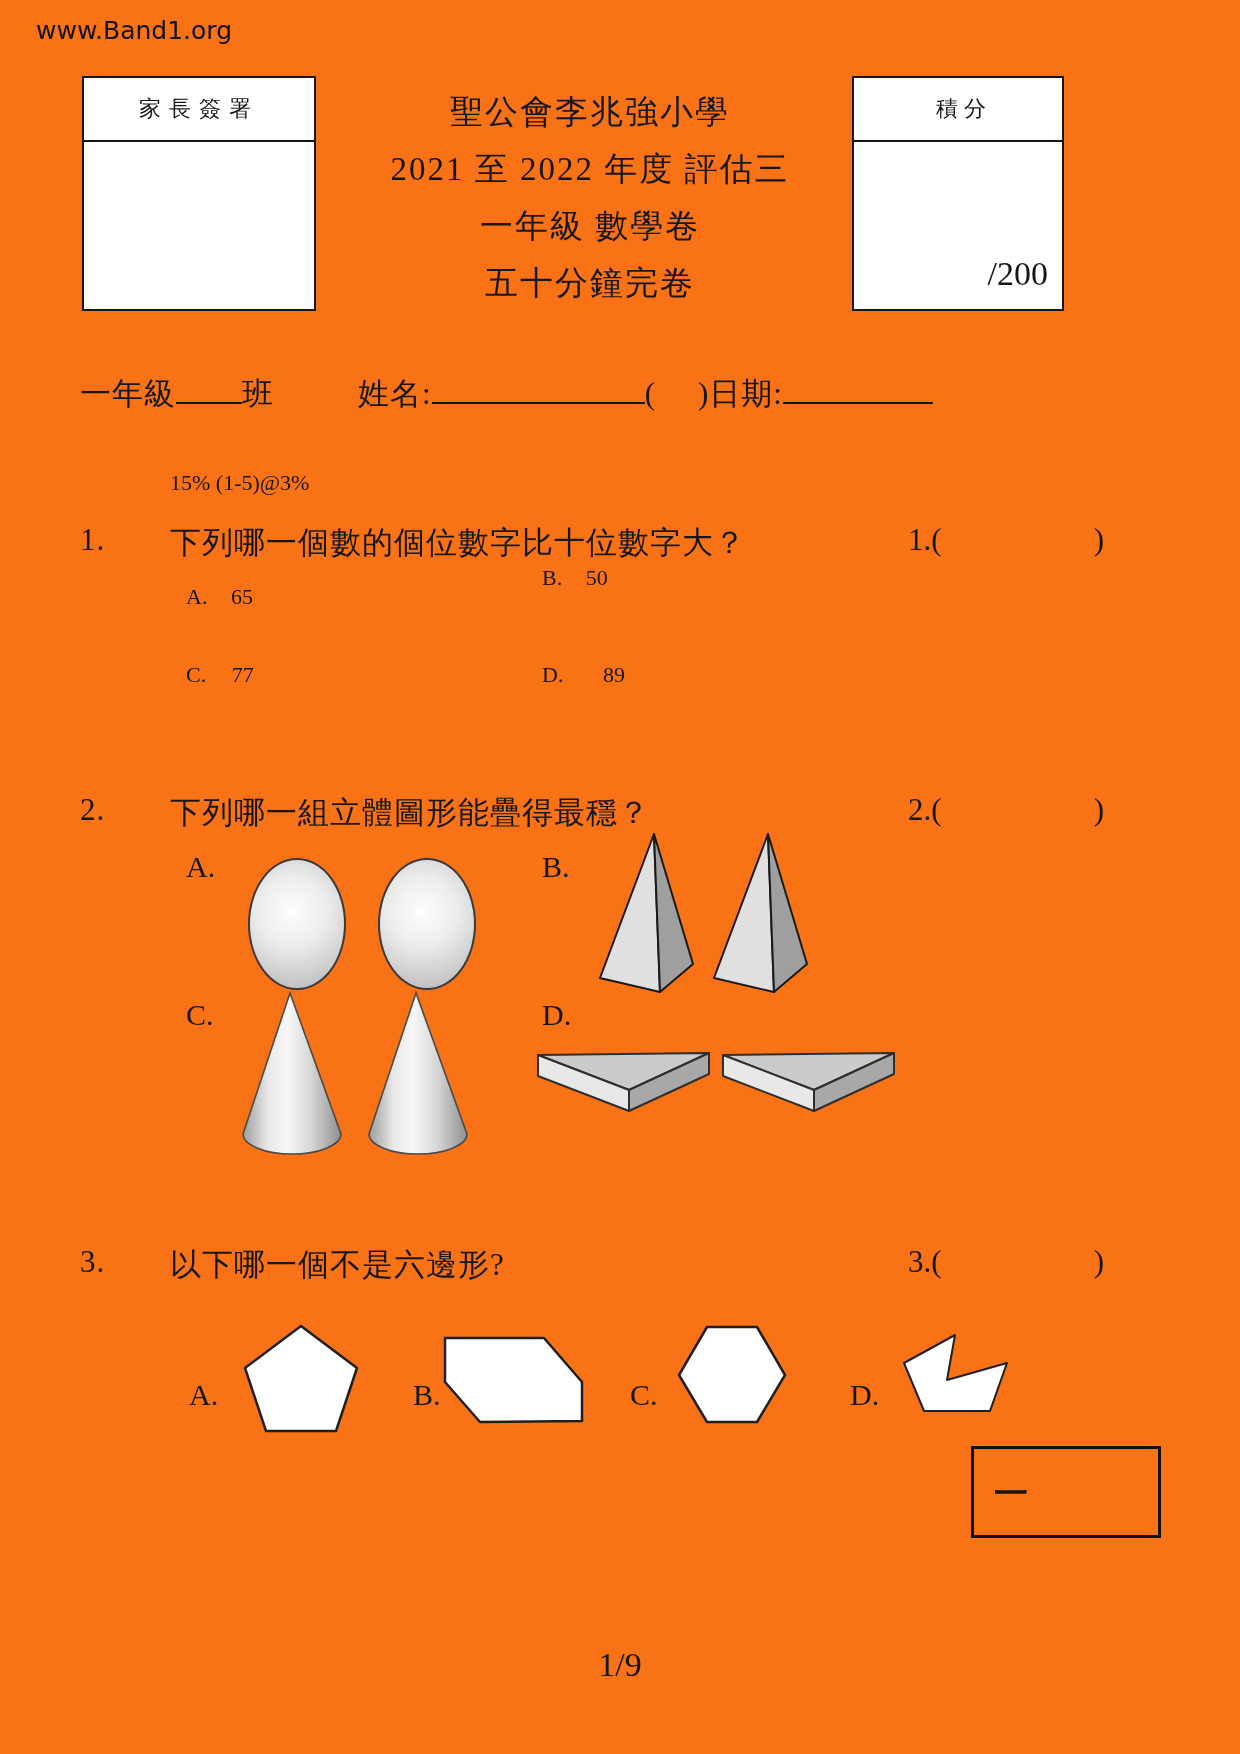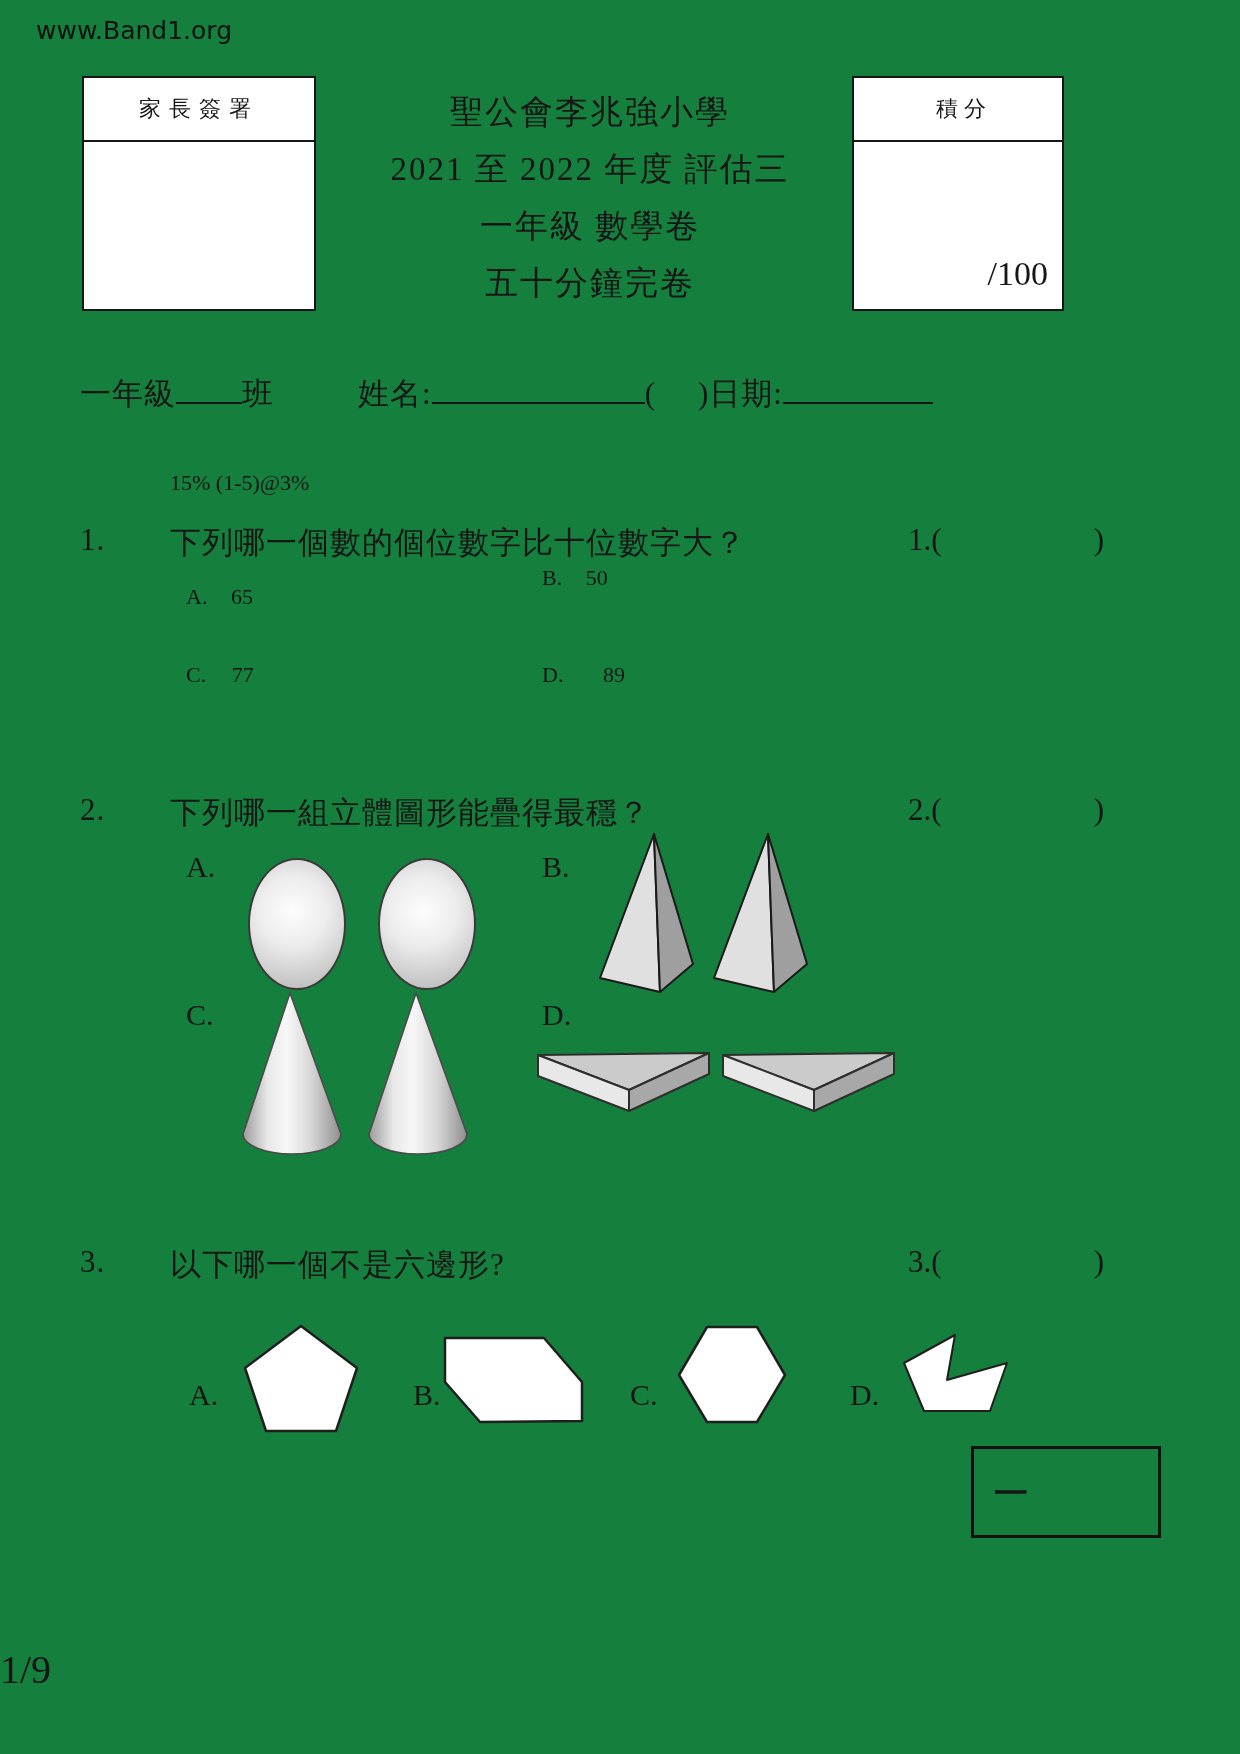--- a/index.html
+++ b/index.html
@@ -1,17 +1,17 @@
 <!DOCTYPE html>
 <html><head>
 <meta charset="utf-8">
 <style>
   html,body{margin:0;padding:0;background:#9a9a9a;}
   .page{
-    position:relative;width:1240px;height:1754px;background:#15803d;
+    position:relative;width:1240px;height:1754px;background:#f97316;
     margin:0 auto;overflow:hidden;color:#161616;
     font-family:"Liberation Serif","DejaVu Serif",serif;
   }
   .abs{position:absolute;}
   .sans{font-family:"DejaVu Sans","Liberation Sans",sans-serif;}
   .t31{font-size:31px;letter-spacing:1px;white-space:nowrap;}
   .t30{font-size:22px;white-space:nowrap;}
   .t33{font-size:33px;letter-spacing:2px;}
   .box{border:2px solid #161616;background:#fff;}
   .box-head{border-bottom:2px solid #161616;display:flex;align-items:center;justify-content:center;}
@@ -57,21 +57,21 @@
     <div>2021 至 2022 年度 評估三</div>
     <div>一年級 數學卷</div>
     <div>五十分鐘完卷</div>
   </div>
 
   <div class="abs box" style="left:852px;top:76px;width:208px;height:231px;">
     <div class="box-head" style="height:62px;">
       <span class="t30" style="letter-spacing:6px;margin-left:12px;">積分</span>
     </div>
     <div style="position:relative;height:165px;">
-      <span class="abs" style="right:14px;bottom:14px;font-size:34px;">/100</span>
+      <span class="abs" style="right:14px;bottom:14px;font-size:34px;">/200</span>
     </div>
   </div>
 
   <div class="abs t31" style="left:80px;top:372px;width:1090px;">
     <span>一年級</span><span class="blank" style="width:66px;"></span><span>班</span><span style="display:inline-block;width:84px;"></span><span>姓名:</span><span class="blank" style="width:213px;"></span><span>(</span><span style="display:inline-block;width:42px;"></span><span>)</span><span>日期:</span><span class="blank" style="width:150px;"></span>
   </div>
 
 
   <div class="abs t30" style="left:170px;top:470px;">15% (1-5)@3%</div>
 
@@ -184,15 +184,15 @@
   <div class="abs" style="left:897px;top:1330px;">
     <svg width="115" height="88" viewBox="0 0 115 88">
       <polygon points="7,33 58,5 50,50 110,33 93,81 27,81" fill="#ffffff" stroke="#1f1f1f" stroke-width="2" stroke-linejoin="round"></polygon>
     </svg>
   </div>
 
   <div class="abs corner-box" style="left:971px;top:1446px;width:184px;height:86px;">
     <span class="abs" style="left:20px;top:22px;font-size:34px;font-weight:bold;">一</span>
   </div>
 
-  <div class="abs" style="left:0;top:1646px;width:1240px;font-size:40px;">1/9</div>
+  <div class="abs" style="left:0;top:1646px;width:1240px;text-align:center;font-size:34px;">1/9</div>
 
 </div>
 
 </body></html>

